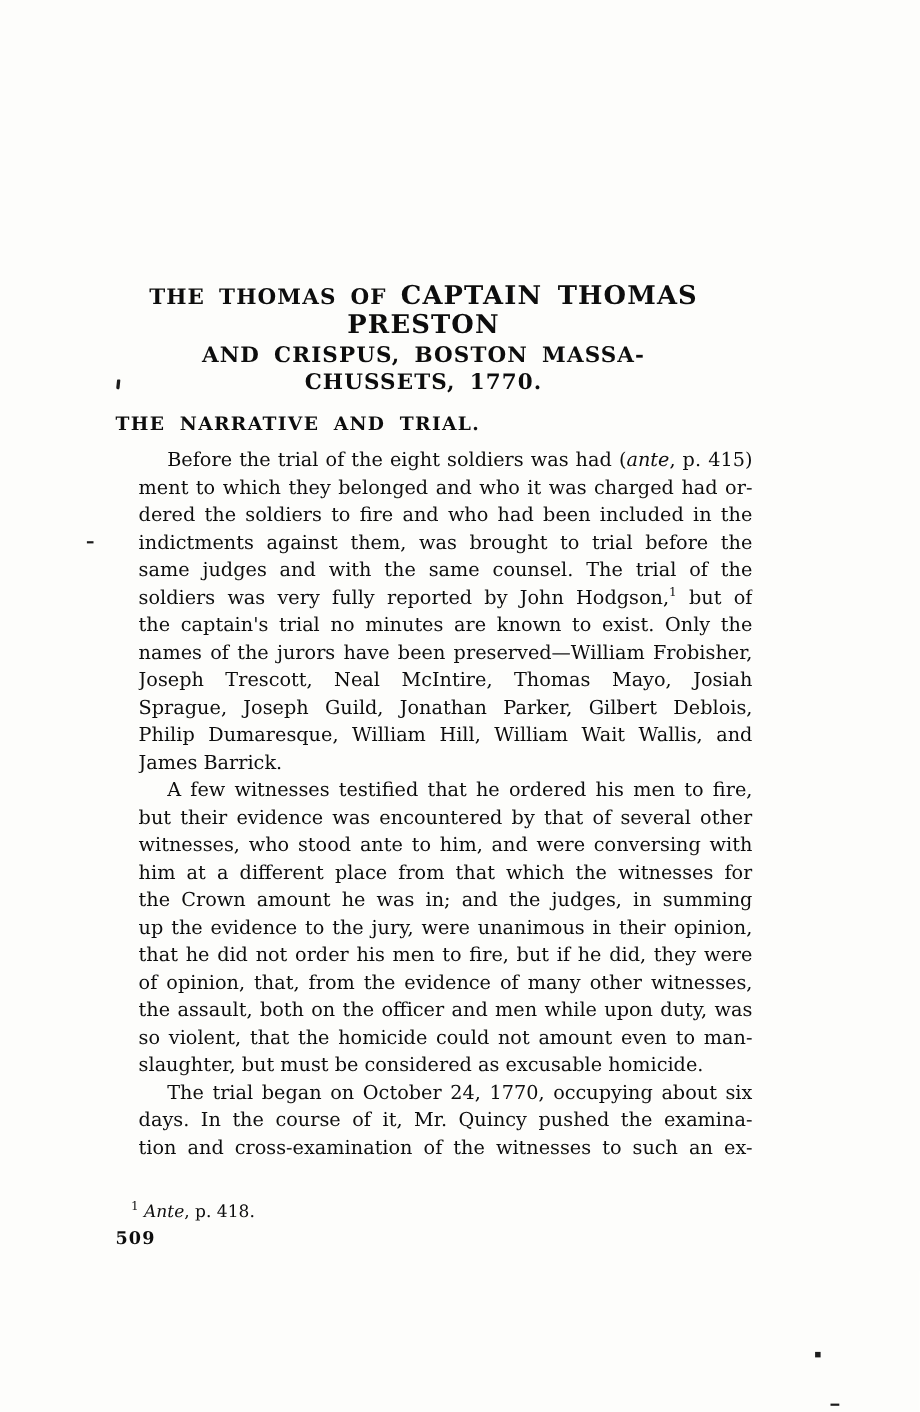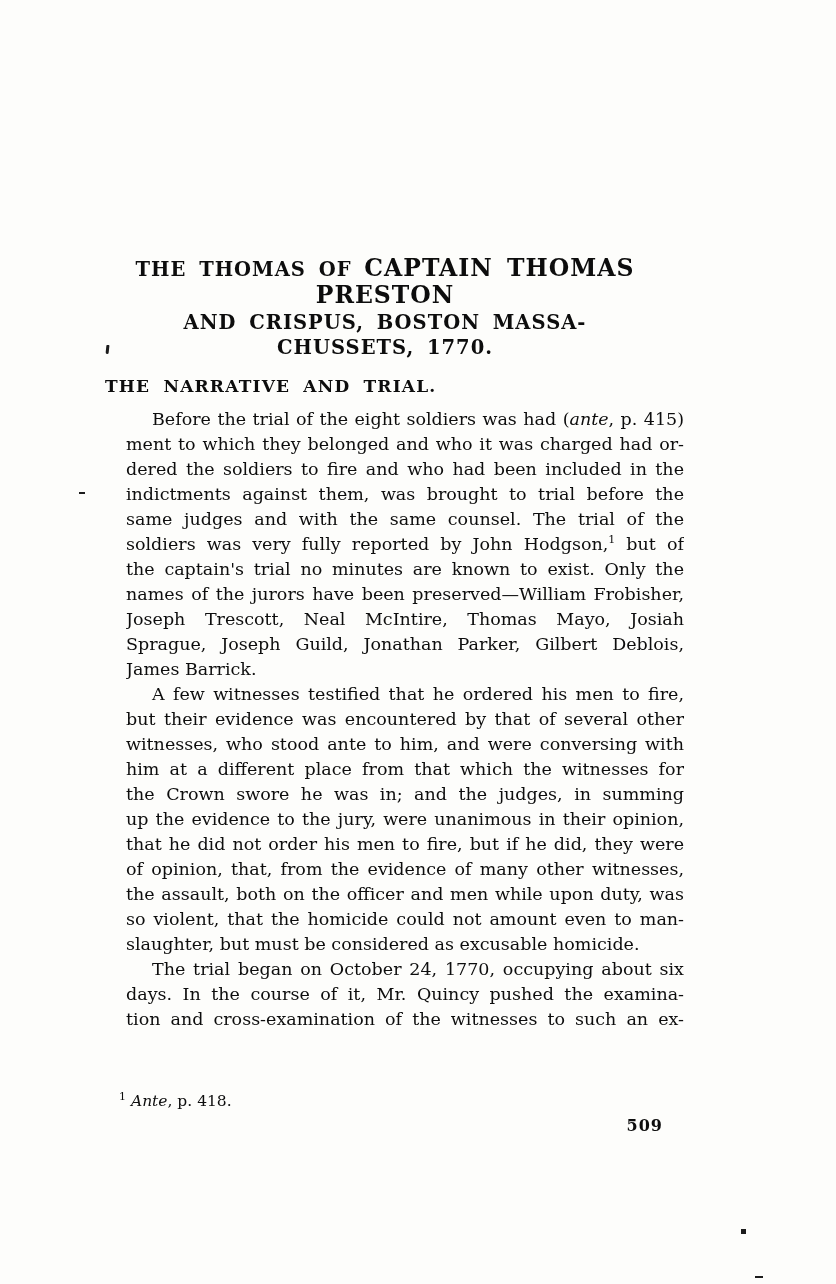--- a/index.html
+++ b/index.html
@@ -39,21 +39,21 @@
   }
   .ln.ind { text-indent:26px; }
   .ln.last { text-align-last:left; }
   sup { font-size:11px; vertical-align:super; line-height:0; }
   .footnote {
     position:absolute; left:105px; top:1092px; width:558px;
     font-size:15.5px; padding-left:14px; box-sizing:border-box;
   }
   .page-number {
     position:absolute; left:105px; top:1116px; width:558px;
-    text-align:right; font-size:16px; font-weight:bold; letter-spacing:1px;
+    text-align:left; font-size:16px; font-weight:bold; letter-spacing:1px;
   }
   .speck { position:absolute; background:#1c1c1c; }
   .speck-comma { left:106px; top:345px; width:3px; height:9px; border-radius:1px 1px 2px 2px; transform:rotate(6deg); }
   .speck-dash1 { left:79px; top:492px; width:6px; height:2px; }
   .speck-dot   { left:741px; top:1229px; width:5px; height:5px; }
   .speck-dash2 { left:755px; top:1276px; width:8px; height:2px; }
 </style>
 </head>
 <body>
 
@@ -71,27 +71,28 @@
     <div class="ln ind"><span>Before the trial of the eight soldiers was had (</span><i>ante</i><sup></sup><span>, p. 415)</span></div>
     <div class="ln"><span>ment to which they belonged and who it was charged had or-</span></div>
     <div class="ln"><span>dered the soldiers to fire and who had been included in the</span></div>
     <div class="ln"><span>indictments against them, was brought to trial before the</span></div>
     <div class="ln"><span>same judges and with the same counsel. The trial of the</span></div>
     <div class="ln"><span>soldiers was very fully reported by John Hodgson,</span><sup>1</sup><span> but of</span></div>
     <div class="ln"><span>the captain's trial no minutes are known to exist. Only the</span></div>
     <div class="ln"><span>names of the jurors have been preserved—William Frobisher,</span></div>
     <div class="ln"><span>Joseph Trescott, Neal McIntire, Thomas Mayo, Josiah</span></div>
     <div class="ln"><span>Sprague, Joseph Guild, Jonathan Parker, Gilbert Deblois,</span></div>
+    <div class="ln"><span>Philip Dumaresque, William Hill, William Wait Wallis, and</span></div>
     <div class="ln last"><span>James Barrick.</span></div>
 
     <div class="ln ind"><span>A few witnesses testified that he ordered his men to fire,</span></div>
     <div class="ln"><span>but their evidence was encountered by that of several other</span></div>
     <div class="ln"><span>witnesses, who stood ante to him, and were conversing with</span></div>
     <div class="ln"><span>him at a different place from that which the witnesses for</span></div>
-    <div class="ln"><span>the Crown swore he was in; and the judges, in summing</span></div>
+    <div class="ln"><span>the Crown amount he was in; and the judges, in summing</span></div>
     <div class="ln"><span>up the evidence to the jury, were unanimous in their opinion,</span></div>
     <div class="ln"><span>that he did not order his men to fire, but if he did, they were</span></div>
     <div class="ln"><span>of opinion, that, from the evidence of many other witnesses,</span></div>
     <div class="ln"><span>the assault, both on the officer and men while upon duty, was</span></div>
     <div class="ln"><span>so violent, that the homicide could not amount even to man-</span></div>
     <div class="ln last"><span>slaughter, but must be considered as excusable homicide.</span></div>
 
     <div class="ln ind"><span>The trial began on October 24, 1770, occupying about six</span></div>
     <div class="ln"><span>days. In the course of it, Mr. Quincy pushed the examina-</span></div>
     <div class="ln"><span>tion and cross-examination of the witnesses to such an ex-</span></div>

